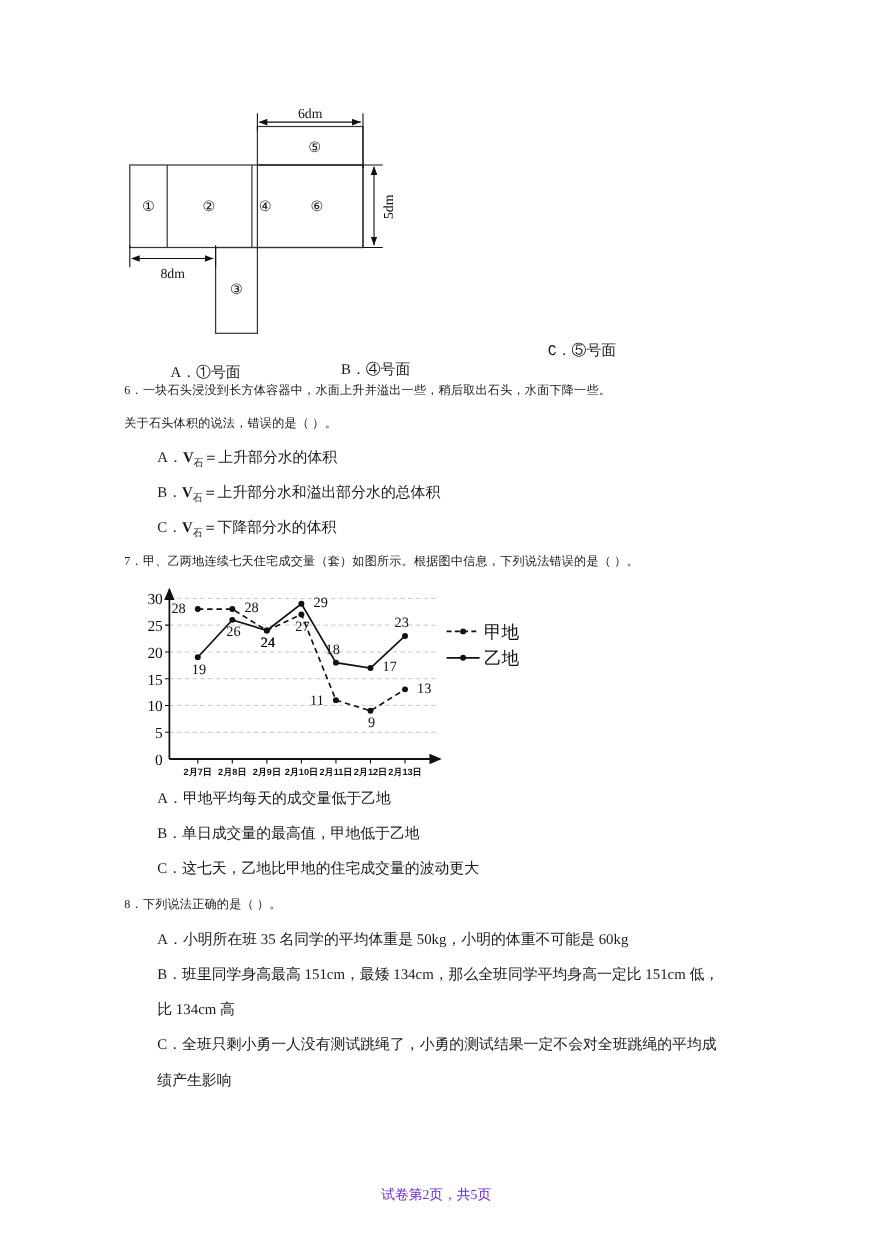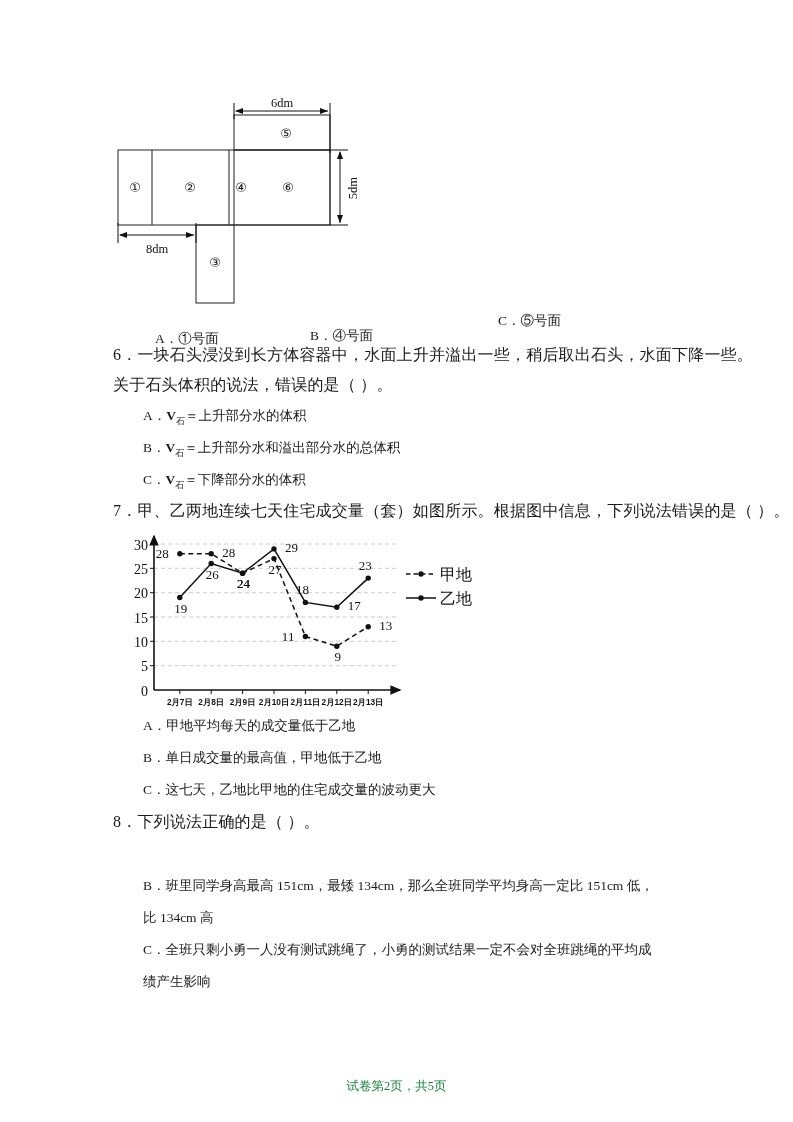--- a/index.html
+++ b/index.html
@@ -11,21 +11,21 @@
     font-family: "Liberation Serif", "DejaVu Serif", serif;
     color: #1a1a1a;
     position: relative;
     overflow: hidden;
   }
   .page { position: relative; width: 793px; height: 1122px; }
 
   
   .qline {
     position: absolute;
-    font-size: 16px;
+    font-size: 11px;
     line-height: 20px;
     letter-spacing: 0.2px;
     white-space: nowrap;
     text-align: center;
   }
   .opt {
     position: absolute;
     font-size: 13.5px;
     line-height: 20px;
     white-space: nowrap;
@@ -39,21 +39,21 @@
   
   #chart-figure { position: absolute; left: 110px; top: 528px; width: 400px; height: 180px; }
 
   
   #footer {
     position: absolute;
     left: 0; top: 1078px;
     width: 793px;
     text-align: center;
     font-size: 12.5px;
-    color: #15803d;
+    color: #6d28d9;
   }
 </style>
 </head>
 <body>
 
 <div class="page">
 
   <div id="net-figure">
     <svg width="793" height="210" viewBox="0 0 793 210" xmlns="http://www.w3.org/2000/svg">
       <defs>
@@ -108,21 +108,21 @@
       <text x="357" y="93" font-size="12.5" text-anchor="middle" fill="#111" font-family="'Liberation Serif', serif" transform="rotate(-90 357 93)">5dm</text>
     </svg>
   </div>
 
   <div class="opt" style="left:143px; top:329px;margin-left:12px;">
     <span>A．</span><span>①号面</span>
   </div>
   <div class="opt" style="left:310px; top:326px;">
     <span>B．</span><span>④号面</span>
   </div>
-  <div class="opt" style="left:498px; top:311px;">
+  <div class="opt" style="left:498px; top:311px;font-family:Liberation Mono, monospace;">
     <span>C．</span><span>⑤号面</span>
   </div>
 
   <div class="qline" style="left:113px; top:345px;">
     <span>6．</span><span>一块石头浸没到长方体容器中，水面上升并溢出一些，稍后取出石头，水面下降一些。</span>
   </div>
   <div class="qline" style="left:113px; top:375px;">
     <span>关于石头体积的说法，错误的是（    ）。</span>
   </div>
 
@@ -242,20 +242,23 @@
     <span>C．</span><span>这七天，乙地比甲地的住宅成交量的波动更大</span>
   </div>
   <div class="opt" style="left:143px; top:748px;">
     <span>B．</span><span>单日成交量的最高值，甲地低于乙地</span>
   </div>
 
   <div class="qline" style="left:113px; top:812px;">
     <span>8．</span><span>下列说法正确的是（    ）。</span>
   </div>
 
+  <div class="opt" style="left:143px; top:844px;">
+    <span>A．</span><span>小明所在班 35 名同学的平均体重是 50kg，小明的体重不可能是 60kg</span>
+  </div>
 
   <div class="opt" style="left:143px; top:876px;">
     <span>B．</span><span>班里同学身高最高 151cm，最矮 134cm，那么全班同学平均身高一定比 151cm 低，</span>
   </div>
   <div class="opt" style="left:143px; top:908px;">
     <span>比 134cm 高</span>
   </div>
 
   <div class="opt" style="left:143px; top:940px;">
     <span>C．</span><span>全班只剩小勇一人没有测试跳绳了，小勇的测试结果一定不会对全班跳绳的平均成</span>

